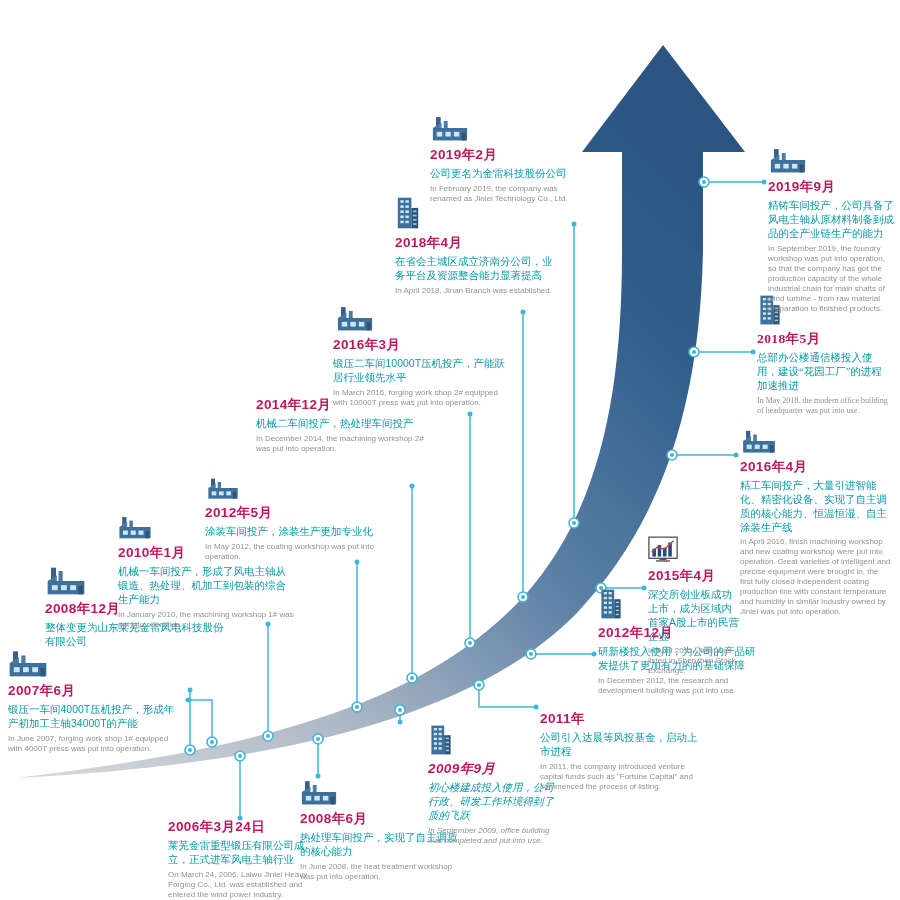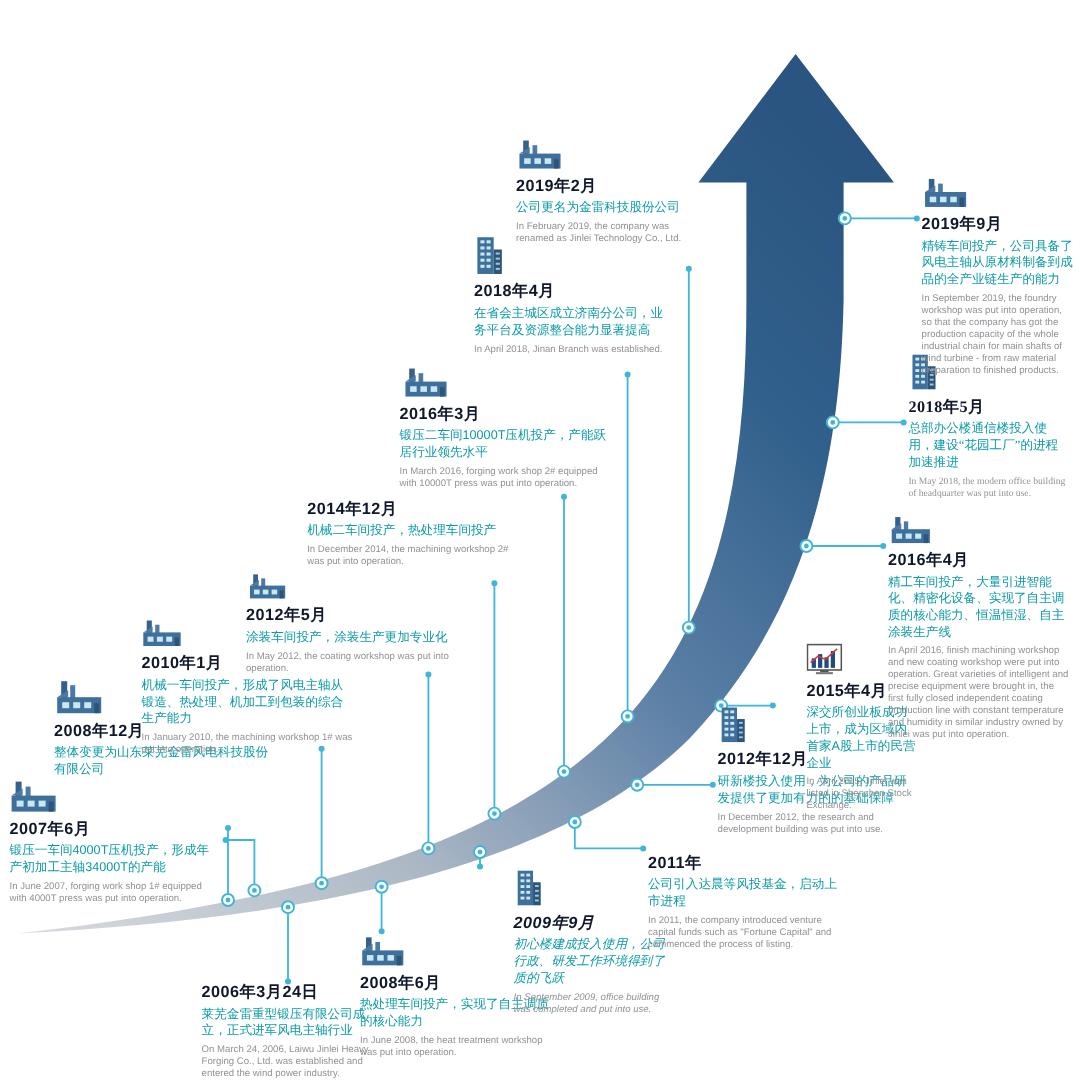--- a/index.html
+++ b/index.html
@@ -5,21 +5,21 @@
   html,body{margin:0;padding:0;background:#fff;}
   .stage{
     position:relative;width:900px;height:900px;background:#ffffff;overflow:hidden;
     margin:0 auto;font-family:"Liberation Sans","DejaVu Sans",sans-serif;
   }
   .bg-layer{position:absolute;left:0;top:0;width:900px;height:900px;}
   .ms{position:absolute;}
   .ms-icon{margin-bottom:4px;}
   .ms-icon svg{display:block;}
   .ms-date{
-    font-size:13.5px;font-weight:bold;color:#0f172a;letter-spacing:.4px;
+    font-size:13.5px;font-weight:bold;color:#be185d;letter-spacing:.4px;
     margin-bottom:3px;white-space:nowrap;
   }
   .ms-zh{font-size:10.5px;color:#0b9aa6;line-height:1.32;margin-bottom:3px;}
   .ms-en{font-size:8px;color:#8f9296;line-height:1.25;}
 </style>
 </head>
 <body>
 
 <div class="stage">
 
@@ -273,27 +273,27 @@
             <rect x="21" y="27" width="4" height="2"></rect>
             <rect x="21" y="32" width="4" height="2"></rect>
           </g>
         </svg>
     </div>
     <div class="ms-date">2012年12月</div>
     <div class="ms-zh">研新楼投入使用，为公司的产品研发提供了更加有力的的基础保障</div>
     <div class="ms-en">In December 2012, the research and development building was put into use.</div>
   </div>
 
-  <div class="ms" style="left:256px;top:415px;width:175px;">
+  <div class="ms" style="left:256px;top:396px;width:175px;">
     <div class="ms-date">2014年12月</div>
     <div class="ms-zh">机械二车间投产，热处理车间投产</div>
     <div class="ms-en">In December 2014, the machining workshop 2# was put into operation.</div>
   </div>
 
-  <div class="ms" style="left:648px;top:536px;width:92px;margin-left:24px;">
+  <div class="ms" style="left:648px;top:536px;width:92px;">
     <div class="ms-icon">
       <svg width="30" height="27" viewBox="0 0 34 30">
           <rect x="1" y="1" width="32" height="24" fill="#ffffff" stroke="#555" stroke-width="1.5"></rect>
           <rect x="5" y="14" width="4" height="9" fill="#1f4b7e"></rect>
           <rect x="11" y="10" width="4" height="13" fill="#1f4b7e"></rect>
           <rect x="17" y="13" width="4" height="10" fill="#1f4b7e"></rect>
           <rect x="23" y="7" width="4" height="16" fill="#1f4b7e"></rect>
           <polyline points="4,18 11,12 18,15 29,5" fill="none" stroke="#d03a3a" stroke-width="1.5"></polyline>
           <rect x="13" y="25" width="8" height="2" fill="#555"></rect>
           <rect x="9" y="27" width="16" height="2" fill="#777"></rect>

